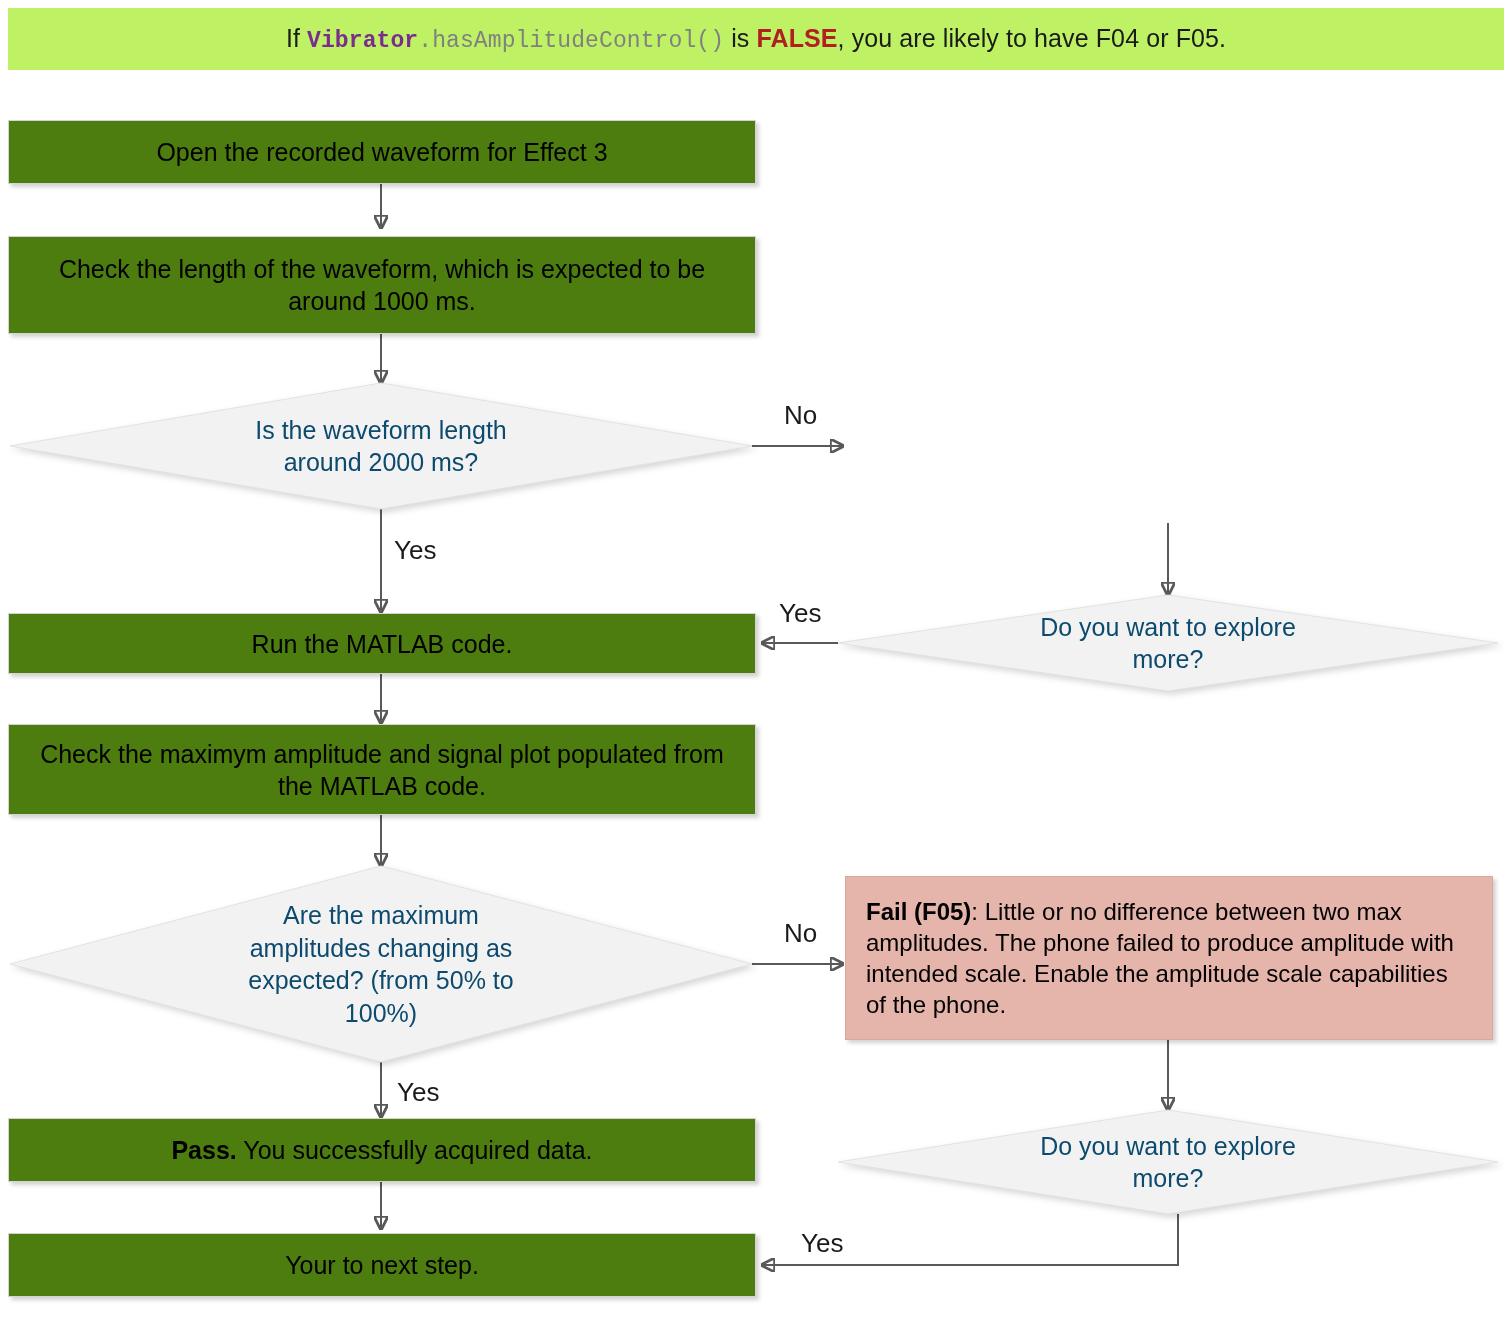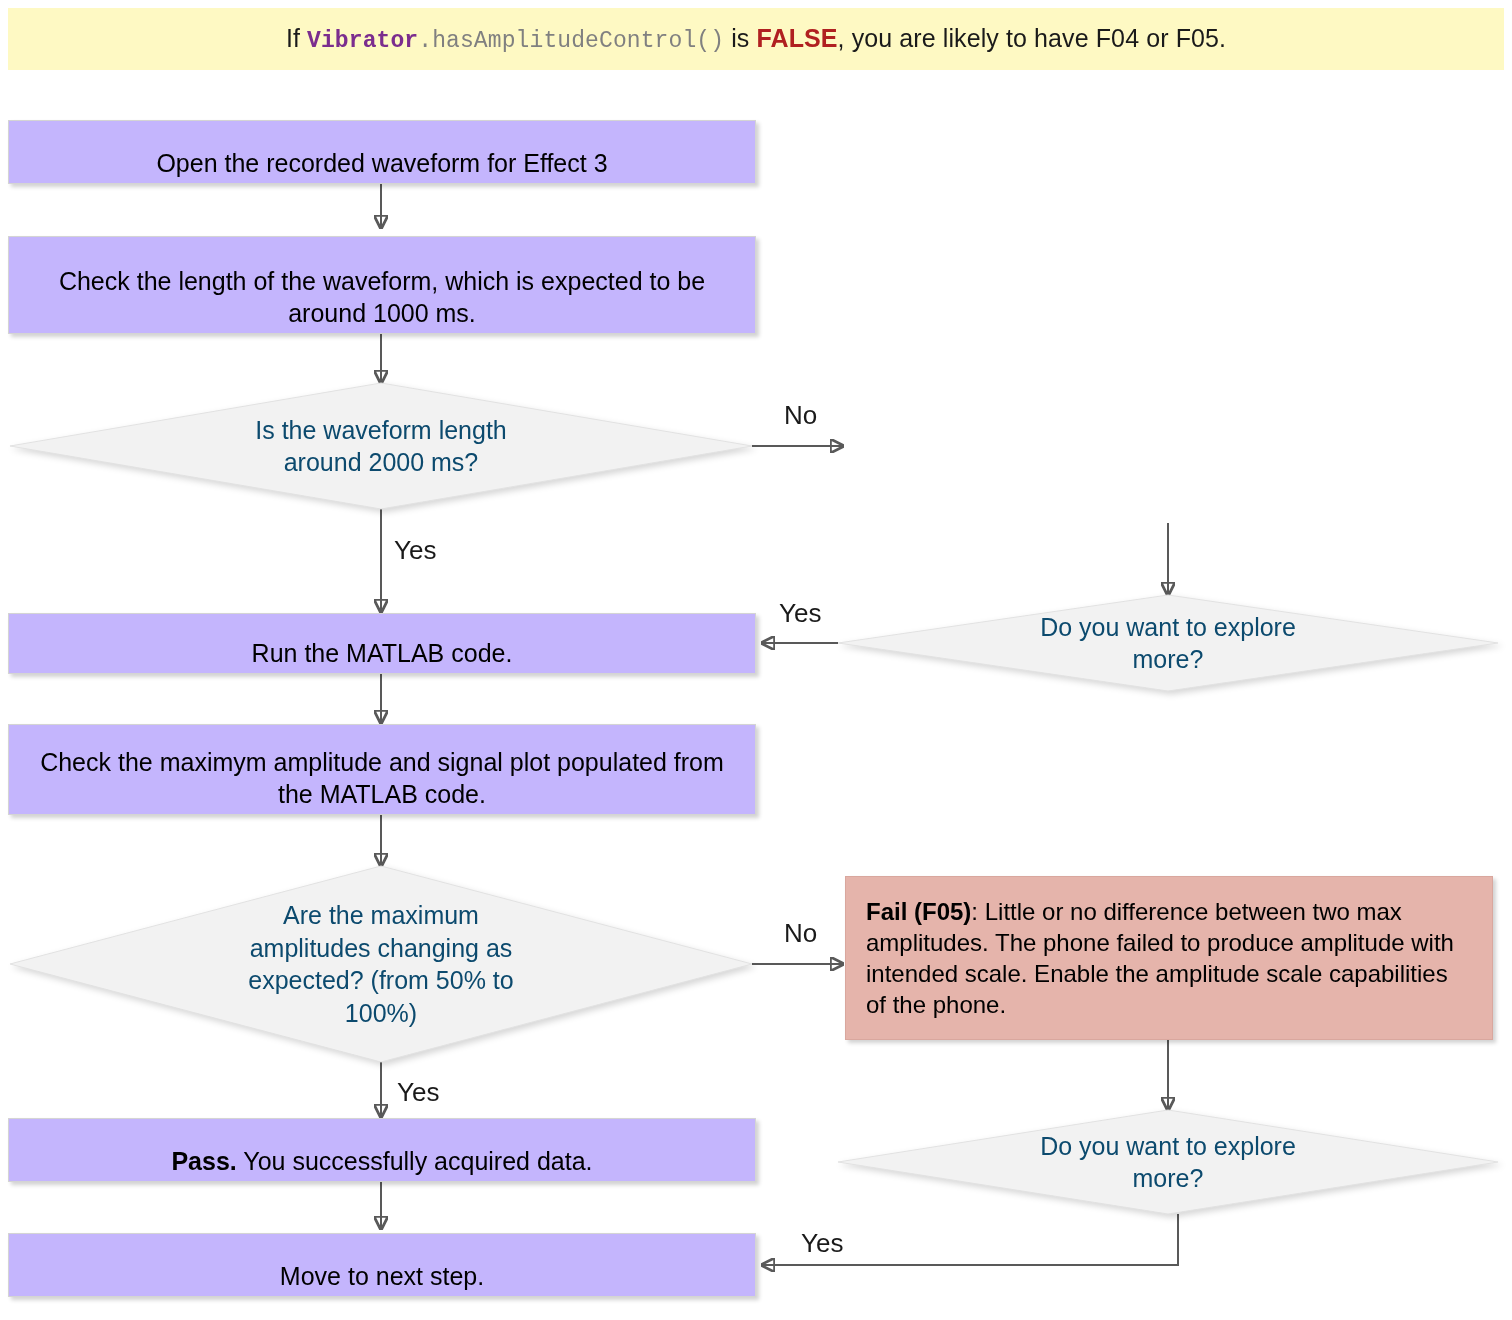--- a/index.html
+++ b/index.html
@@ -19,21 +19,21 @@
     background: #ffffff;
   }
 
   
   .banner {
     position: absolute;
     left: 8px;
     top: 8px;
     width: 1496px;
     height: 62px;
-    background: #fef9c3;
+    background: #bef264;
     display: flex;
     align-items: center;
     justify-content: center;
   }
   .banner-text {
     font-size: 25px;
     color: #1a1a1a;
     white-space: pre;
     letter-spacing: 0.1px;
   }
@@ -50,28 +50,27 @@
     position: absolute;
     box-sizing: border-box;
     display: flex;
     align-items: center;
     justify-content: center;
     text-align: center;
   }
 
   
   .proc {
-    background: #c4b5fd;
+    background: #4d7c0f;
     border: 1px solid #d4d4d4;
     box-shadow: 3px 3px 4px rgba(0,0,0,0.18);
     font-size: 25px;
     line-height: 1.28;
     color: #000000;
     padding: 4px 14px;
-    align-items: flex-end;
   }
 
   
   .fail {
     background: #e5b4ab;
     border: 1px solid #d9a79e;
     box-shadow: 3px 3px 4px rgba(0,0,0,0.18);
     font-size: 24px;
     line-height: 1.30;
     color: #000000;
@@ -237,16 +236,16 @@
         <div>more?</div>
       </div>
     </div>
   </div>
 
   <div class="node proc" style="left:8px; top:1118px; width:748px; height:64px;">
     <span><b>Pass.</b><span> You successfully acquired data.</span></span>
   </div>
 
   <div class="node proc" style="left:8px; top:1233px; width:748px; height:64px;">
-    <span>Move to next step.</span>
+    <span>Your to next step.</span>
   </div>
 
 </div>
 
 </body></html>

